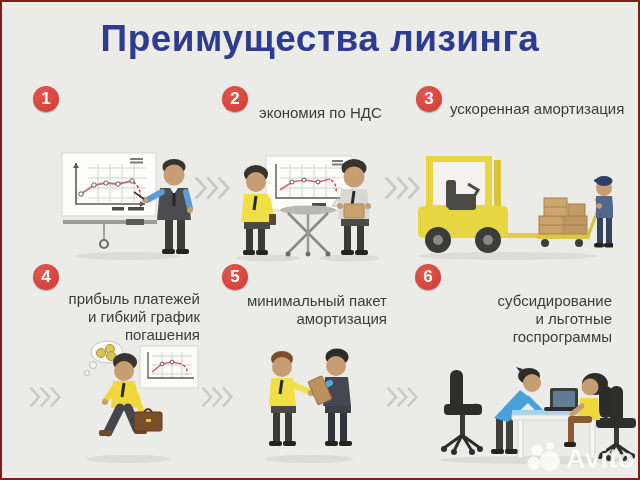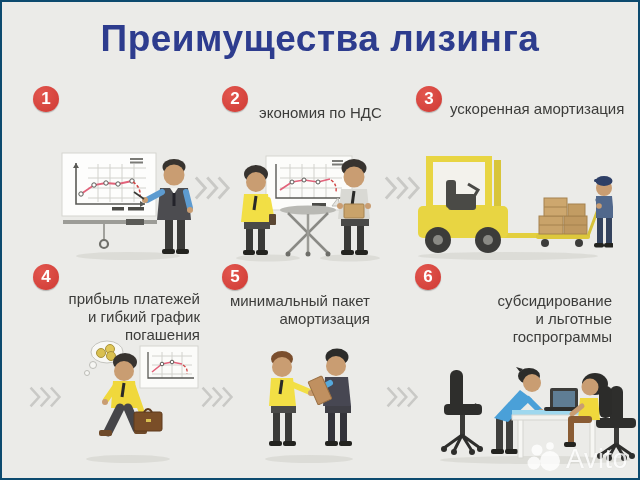--- a/index.html
+++ b/index.html
@@ -1,18 +1,18 @@
 <!DOCTYPE html>
 <html><head>
 <meta charset="utf-8">
 <style>
   html,body{margin:0;padding:0;background:#888;}
   #stage{
     position:relative;width:636px;height:476px;
-    background:#ebebe8;border:2px solid #0c4a6e;overflow:hidden;
+    background:#ebebe8;border:2px solid #7f1d1d;overflow:hidden;
     font-family:"Liberation Sans", sans-serif;
   }
   .page-title{
     position:absolute;top:16px;left:0;width:100%;margin:0;
     text-align:center;font-size:37px;font-weight:bold;color:#2d3c8e;
     letter-spacing:0.5px;
   }
   .badge{
     position:absolute;width:26px;height:26px;border-radius:50%;
     background:radial-gradient(circle at 35% 30%, #e2564e, #cf3a34);
@@ -25,21 +25,21 @@
   }
   .label.right{text-align:right;}
   .chev{position:absolute;}
   .chev svg polyline{stroke:#c9c9c6;stroke-width:3;fill:none;}
   .ill{position:absolute;}
   .watermark{
     position:absolute;left:524px;top:438px;display:flex;align-items:center;
     opacity:.82;
   }
   .watermark .wm-text{
-    color:#ffffff;font-size:27px;font-weight:normal;letter-spacing:0.5px;
+    color:#ffffff;font-size:27px;font-weight:bold;letter-spacing:0.5px;
     text-shadow:0 0 2px rgba(0,0,0,.08);
   }
 </style>
 </head>
 <body>
 
 <div id="stage">
 
   <h1 class="page-title">Преимущества лизинга</h1>
 
@@ -204,21 +204,21 @@
   </svg>
 
   <div class="badge" style="left:31px;top:262px;">4</div>
   <div class="label right" style="left:55px;top:288px;width:143px;">
     <div>прибыль платежей</div>
     <div>и гибкий график</div>
     <div>погашения</div>
   </div>
 
   <div class="badge" style="left:220px;top:262px;">5</div>
-  <div class="label right" style="left:223px;top:290px;width:145px;">
+  <div class="label right" style="left:240px;top:290px;width:145px;">
     <div>минимальный пакет</div>
     <div>амортизация</div>
   </div>
 
   <div class="badge" style="left:413px;top:262px;">6</div>
   <div class="label right" style="left:433px;top:290px;width:177px;">
     <div>субсидирование</div>
     <div>и льготные госпрограммы</div>
   </div>
 

